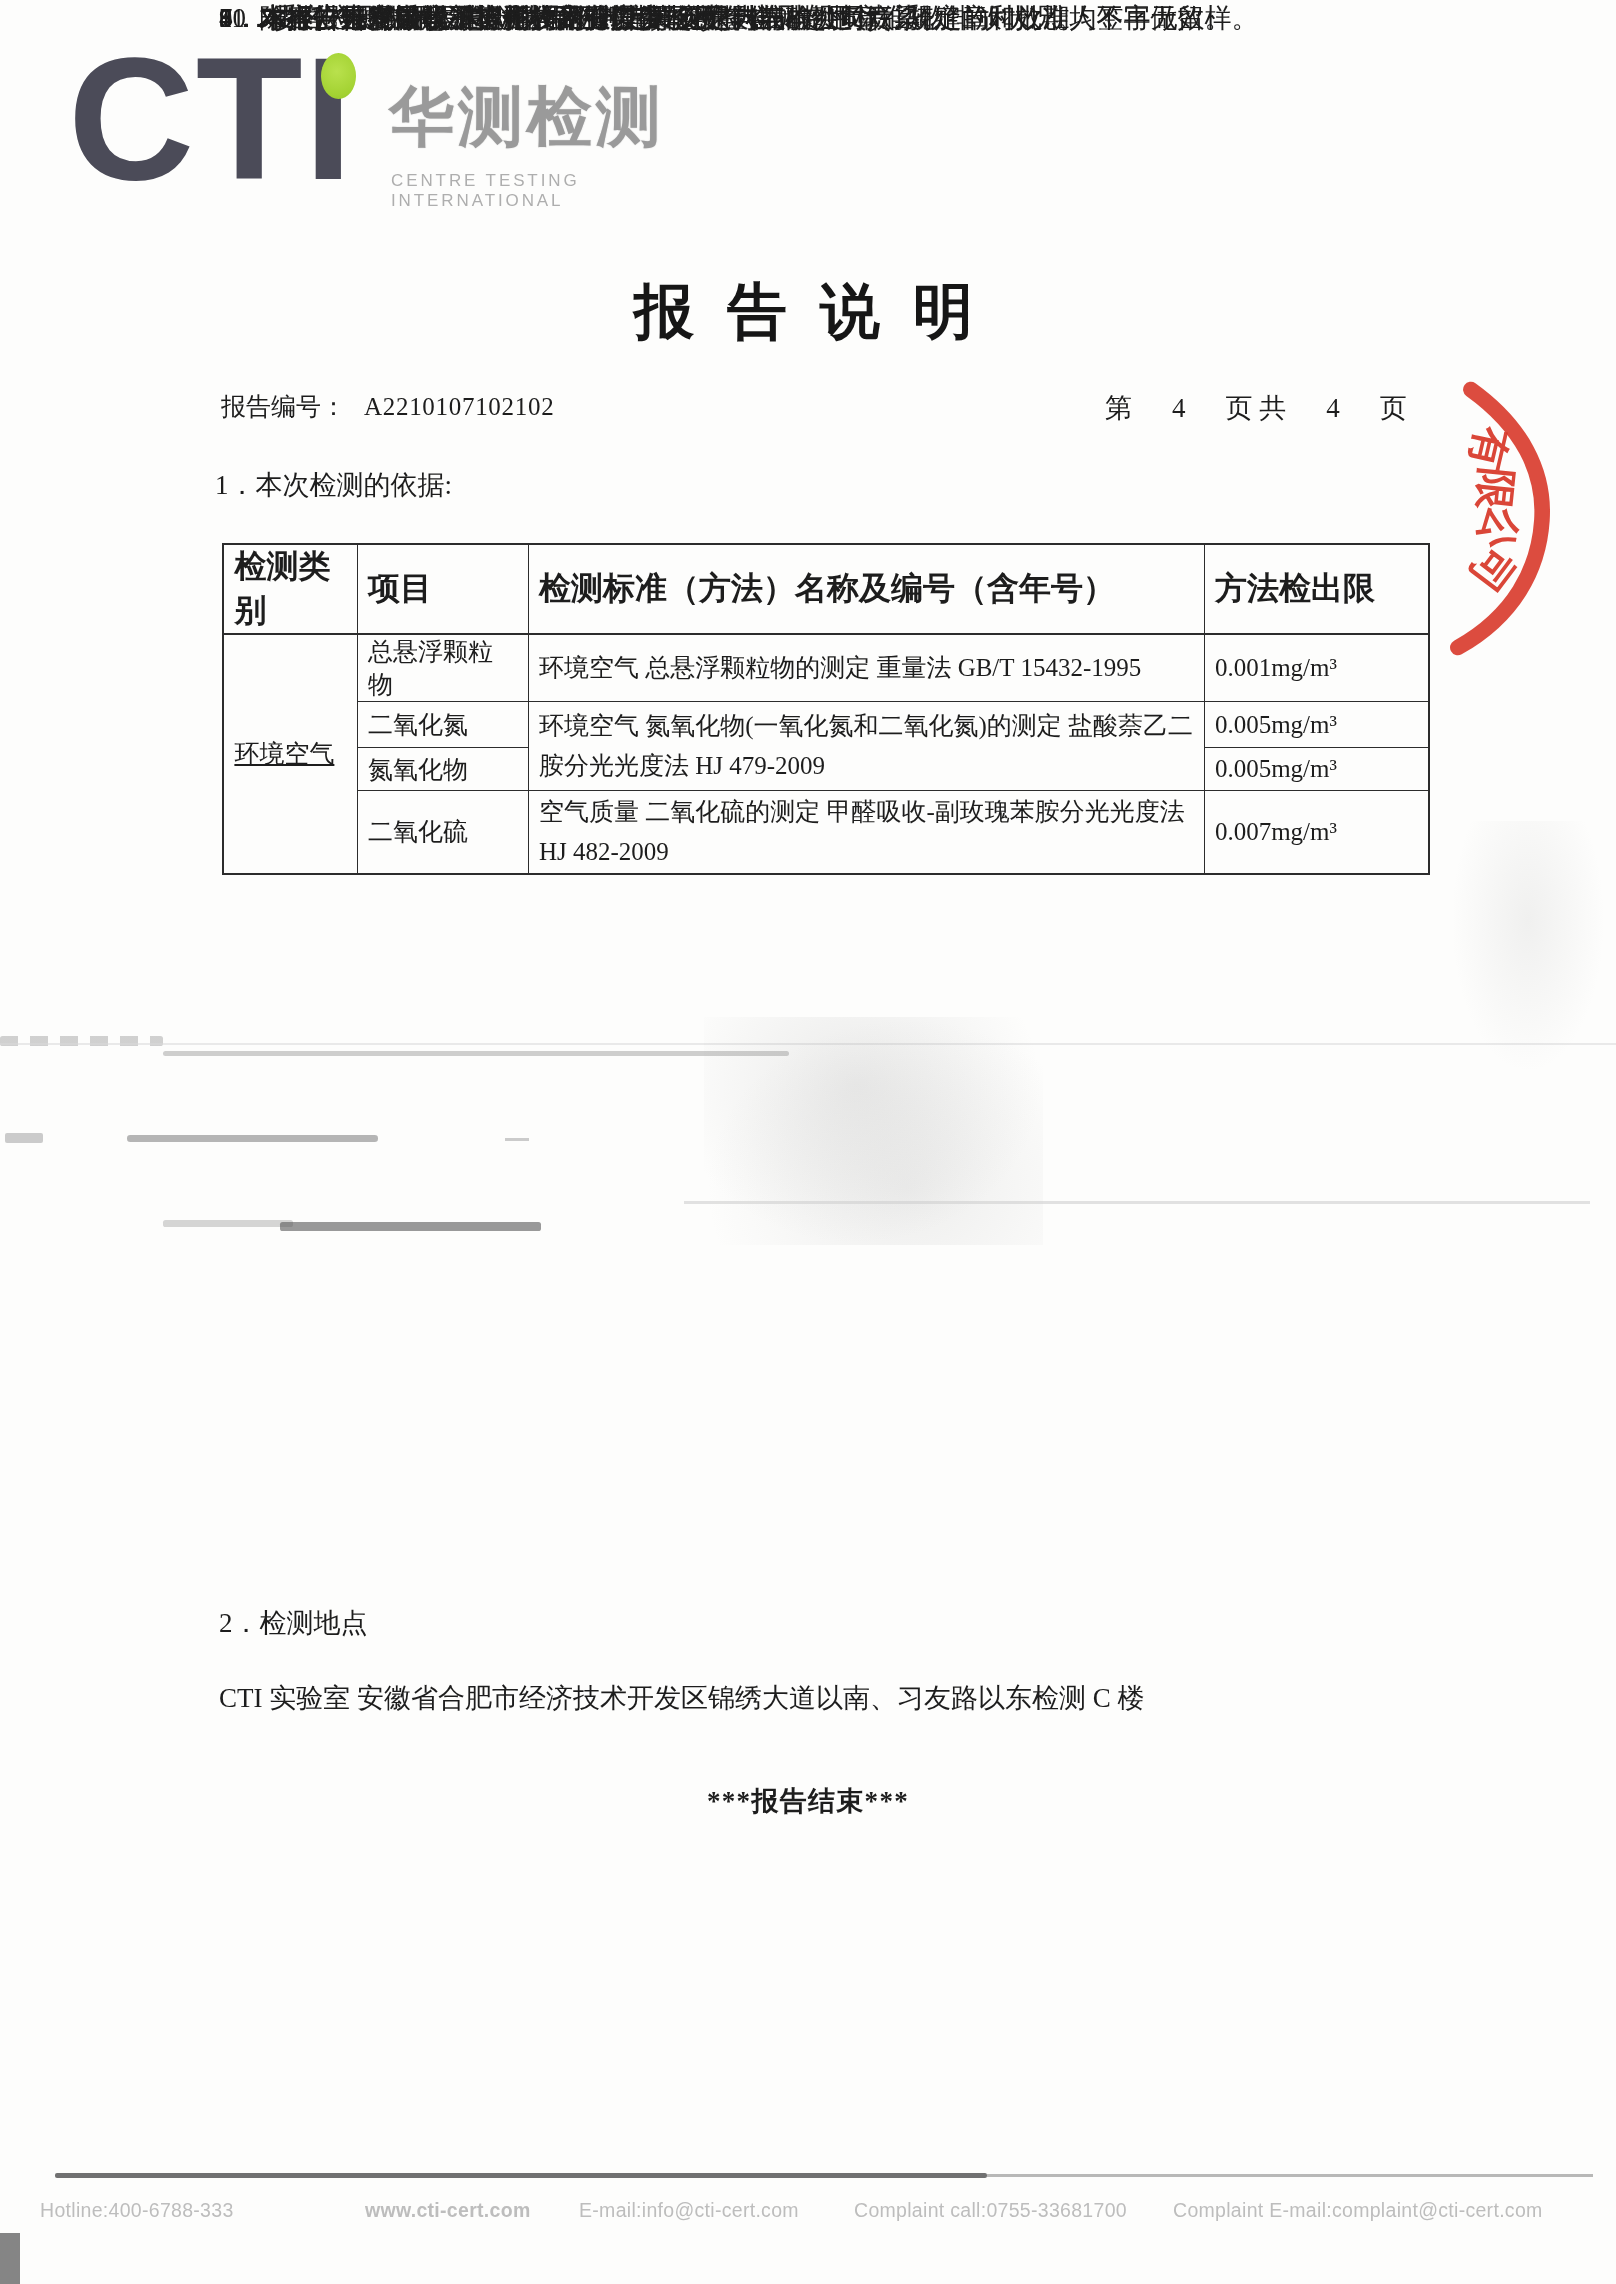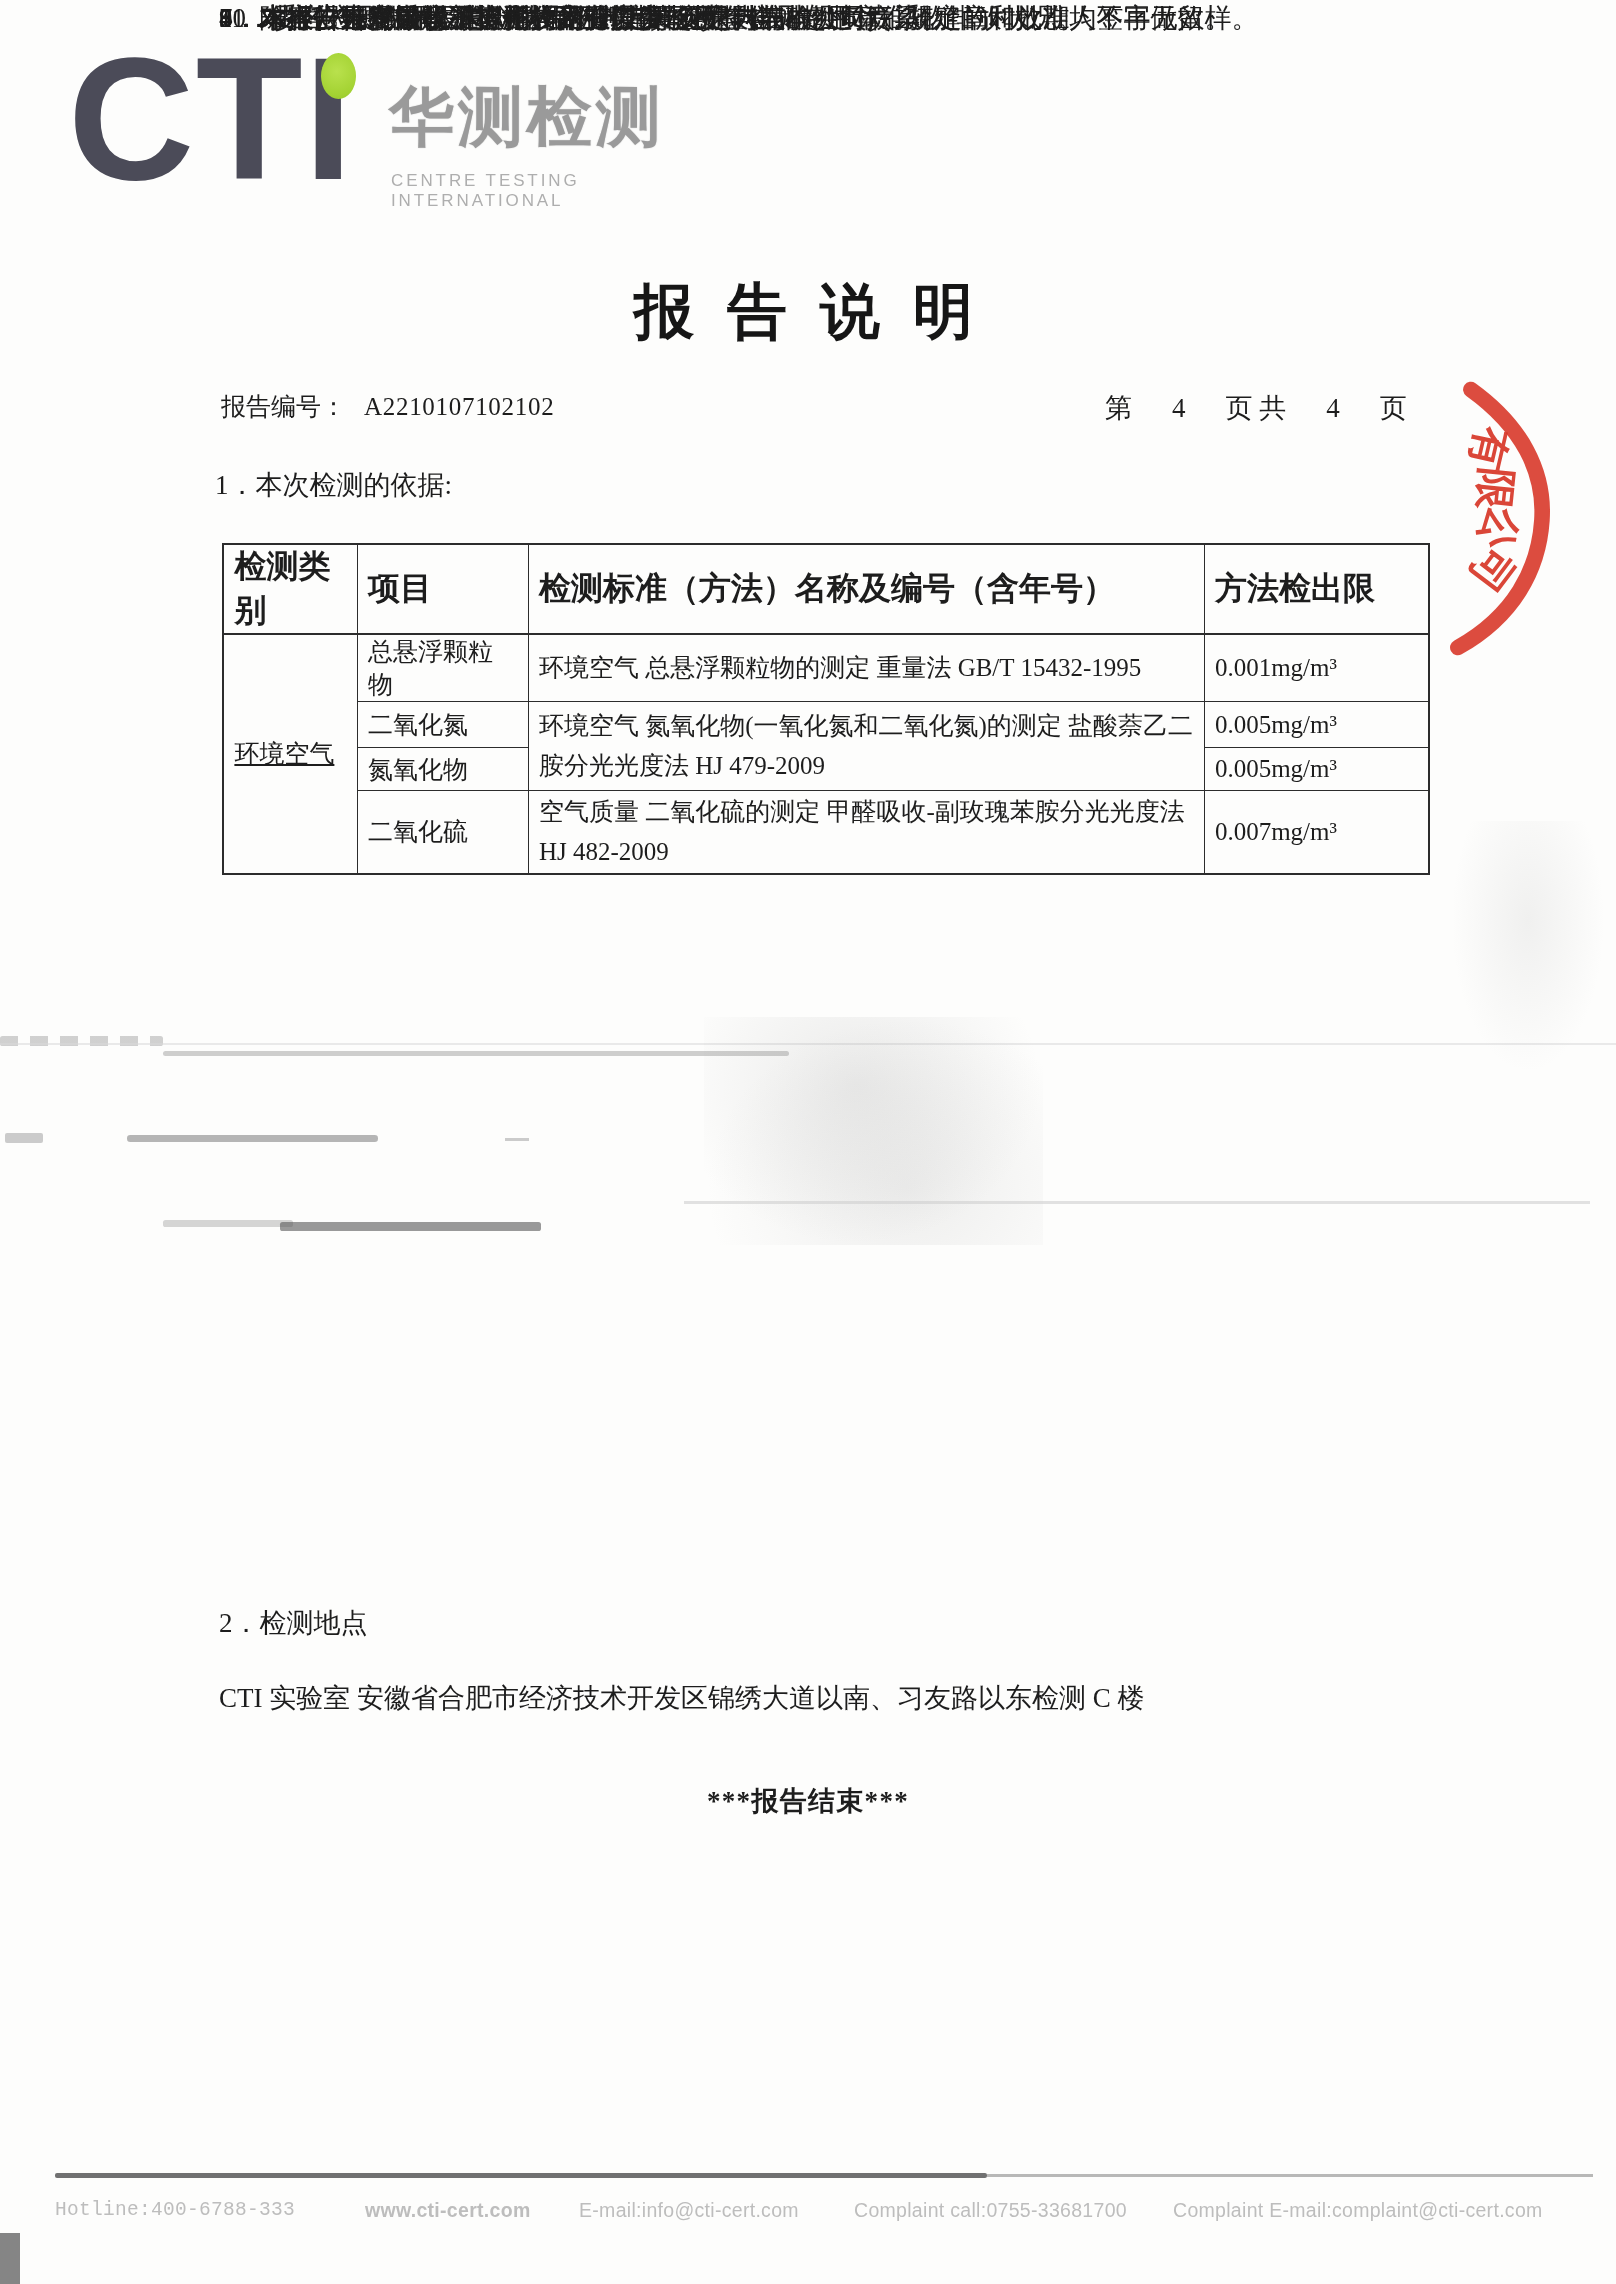--- a/index.html
+++ b/index.html
@@ -96,21 +96,21 @@
   }
   
   .footer-line-a{position:absolute;left:55px;top:2173px;width:932px;height:4.6px;background:#4e4e4e;opacity:.8;border-radius:2px;}
   .footer-line-b{position:absolute;left:987px;top:2174px;width:606px;height:2.6px;background:#9a9a9a;opacity:.7;}
   .footer{
     position:absolute;top:2199px;left:0;width:100%;height:26px;
     font-family:"Liberation Sans","DejaVu Sans",sans-serif;
     font-size:19.5px;color:#bdbdbd;letter-spacing:0.3px;white-space:nowrap;
   }
   .footer span{position:absolute;top:0;}
-  .footer .f0{left:55px;font-family:Liberation Mono, monospace;}
+  .footer .f0{left:40px;}
   .footer .f1{left:365px;font-weight:bold;}
   .footer .f2{left:579px;}
   .footer .f3{left:854px;}
   .footer .f4{left:1173px;}
   
   .art{position:absolute;pointer-events:none;}
   .smudge-left3{left:0;top:1036px;width:163px;height:9.8px;
     background:repeating-linear-gradient(90deg,#9a9a9a 0 18px,transparent 18px 30px);
     opacity:.45;border-radius:2.6px;}
   .smudge-under3{left:163px;top:1051px;width:626px;height:5.2px;background:#828282;opacity:.38;border-radius:2.6px;}

